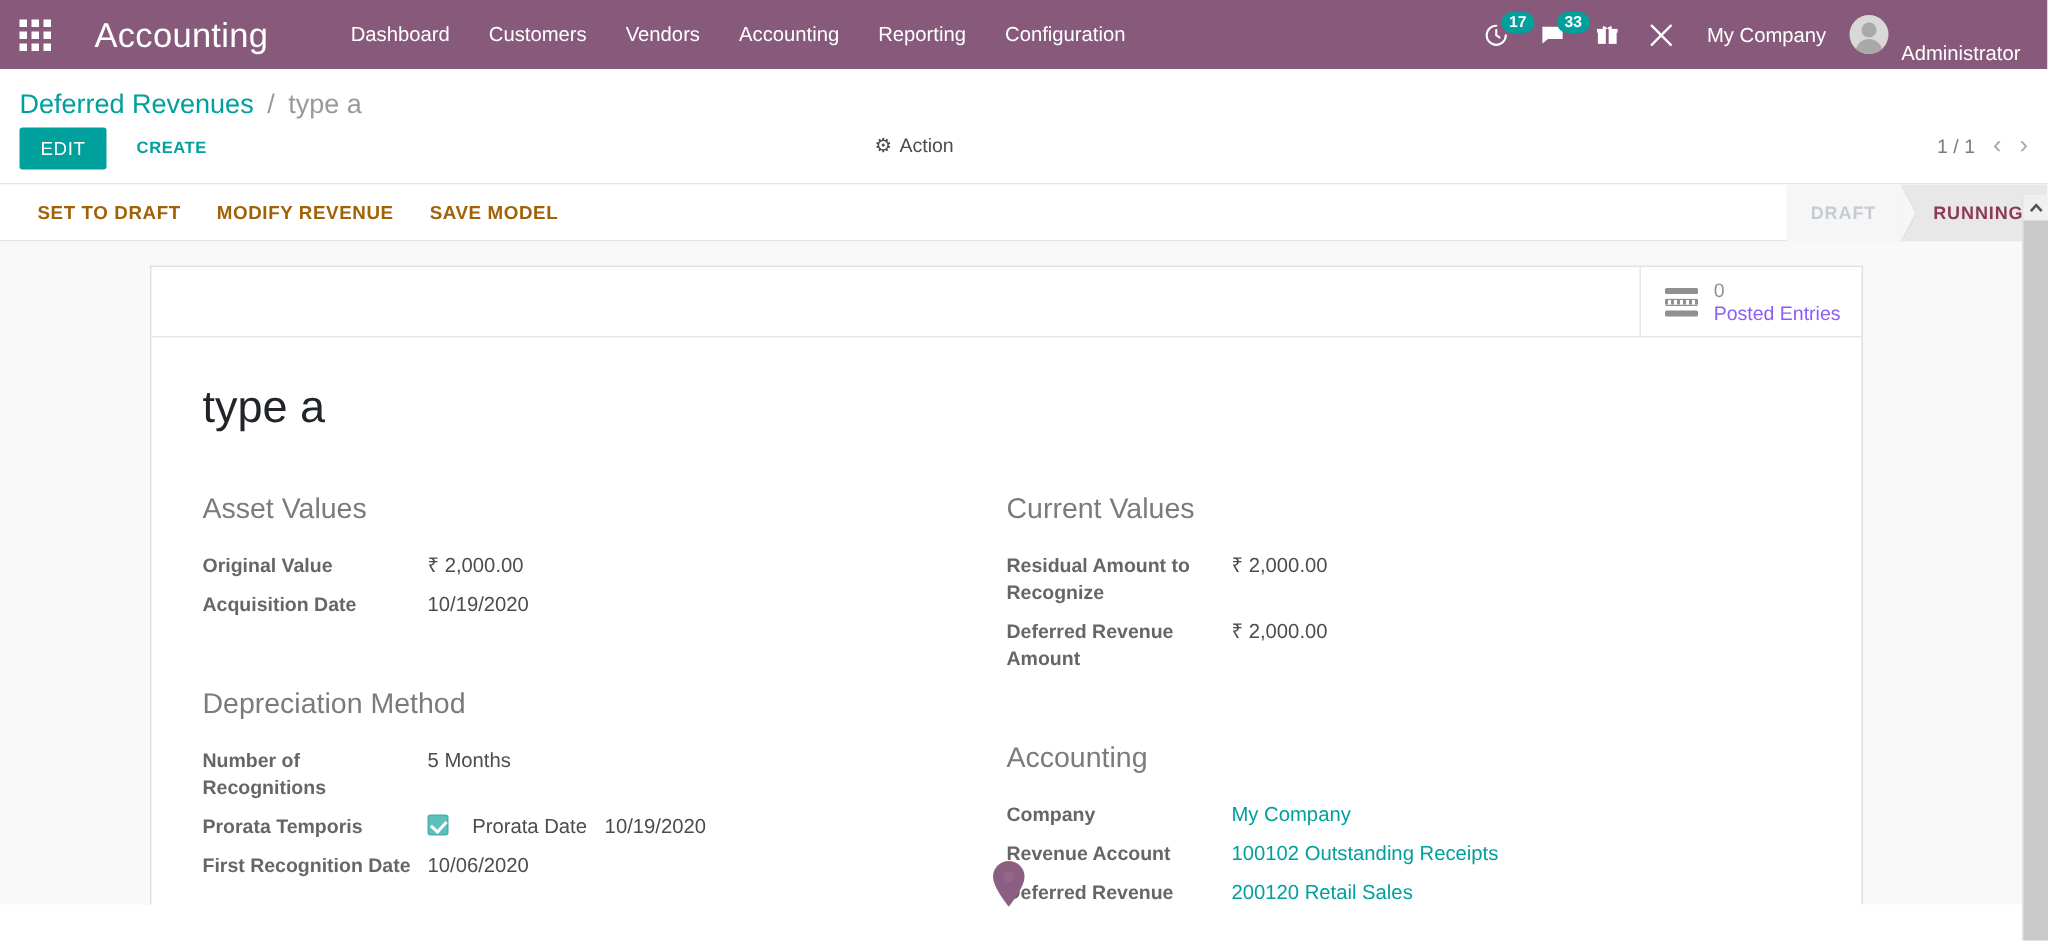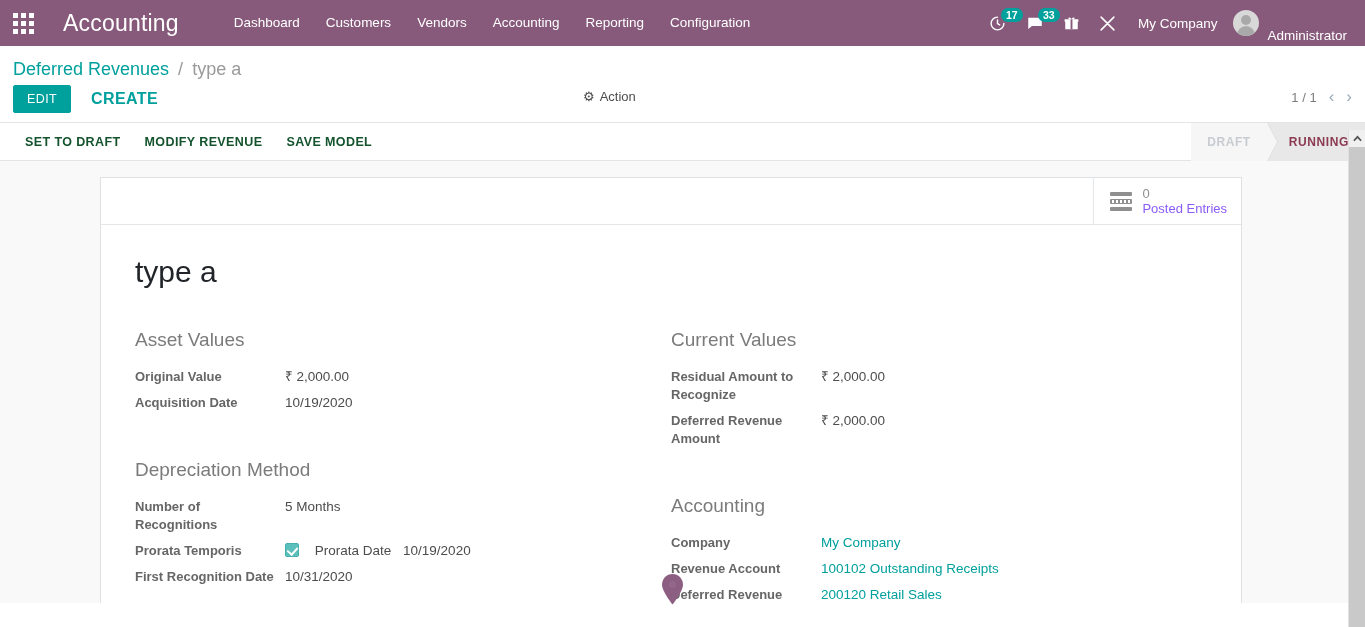--- a/index.html
+++ b/index.html
@@ -144,21 +144,21 @@
     font-weight: normal;
     letter-spacing: .4px;
     padding: 6px 13px;
     border-radius: 2px;
     cursor: pointer;
   }
   .btn-create {
     background: transparent;
     color: #00A09D;
     border: 1px solid transparent;
-    font-size: 16px;
+    font-size: 11px;
     font-weight: bold;
     letter-spacing: .4px;
     padding: 6px 12px;
     margin-left: 7px;
     cursor: pointer;
   }
   .action-btn {
     position: absolute;
     left: 583px;
     top: 3px;
@@ -196,21 +196,21 @@
     align-items: stretch;
     position: relative;
   }
   .sb-buttons {
     display: flex;
     align-items: center;
     padding-left: 13px;
     gap: 0;
   }
   .sb-btn {
-    color: #14532d;
+    color: #a16207;
     background: transparent;
     border: none;
     font-size: 12.5px;
     font-weight: bold;
     letter-spacing: .4px;
     padding: 5px 12px;
     cursor: pointer;
   }
   .status-arrows {
     position: absolute;
@@ -578,21 +578,21 @@
               <tr>
                 <td class="lbl">Prorata Temporis</td>
                 <td class="val">
                   <span class="cb"></span>
                   <span class="inline-lbl">Prorata Date</span>
                   <span class="inline-lbl">10/19/2020</span>
                 </td>
               </tr>
               <tr>
                 <td class="lbl">First Recognition Date</td>
-                <td class="val">10/31/2020</td>
+                <td class="val">10/06/2020</td>
               </tr>
             </tbody>
               </table>
           </div>
 
         </div>
 
         <div class="col">
 
           <div class="group-block">

